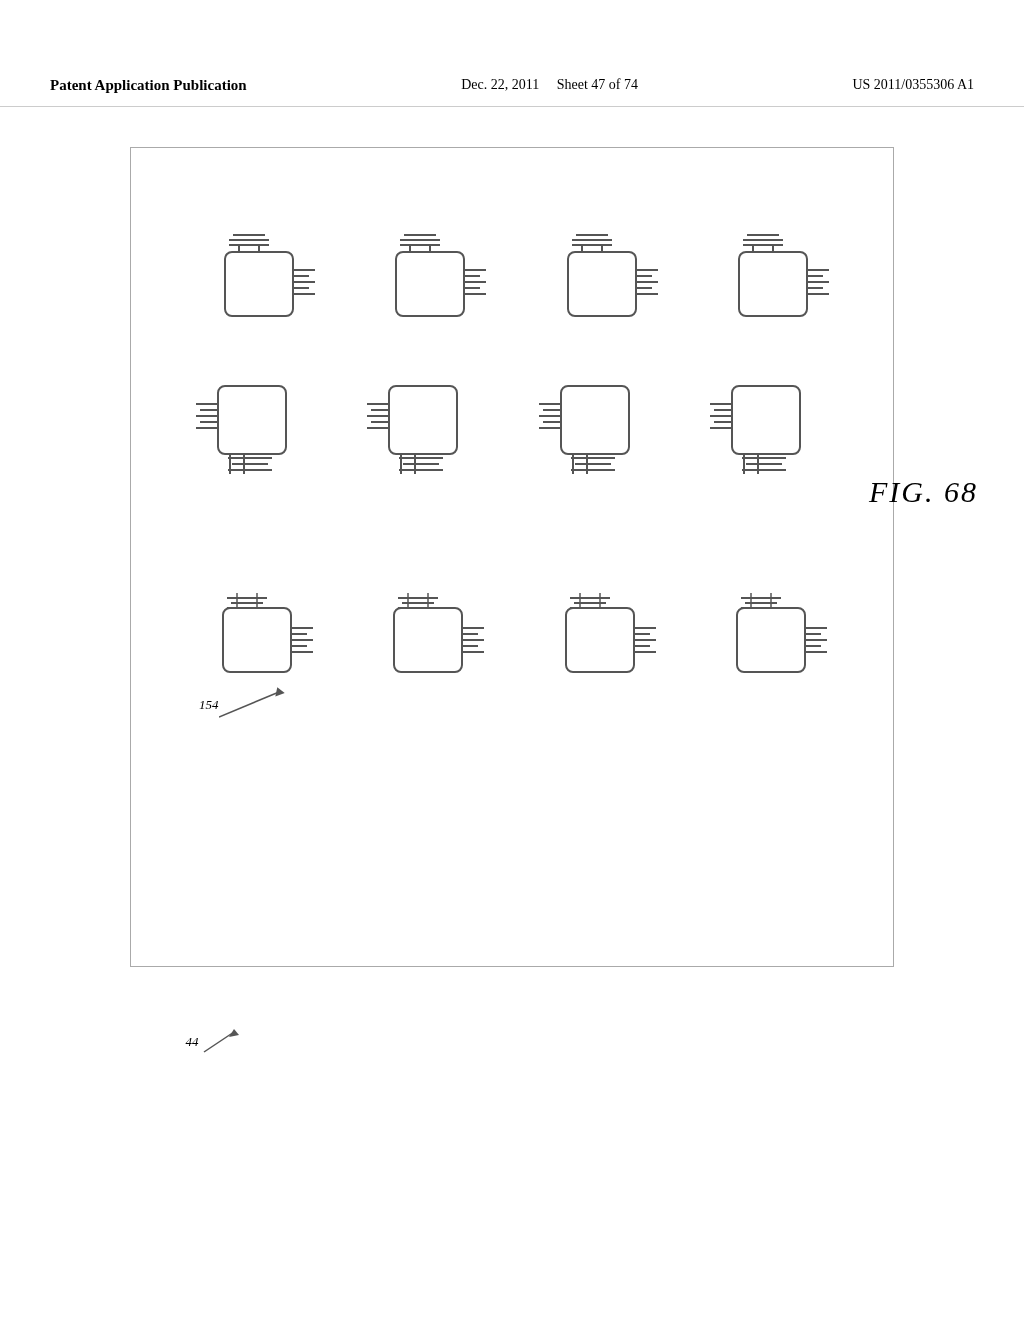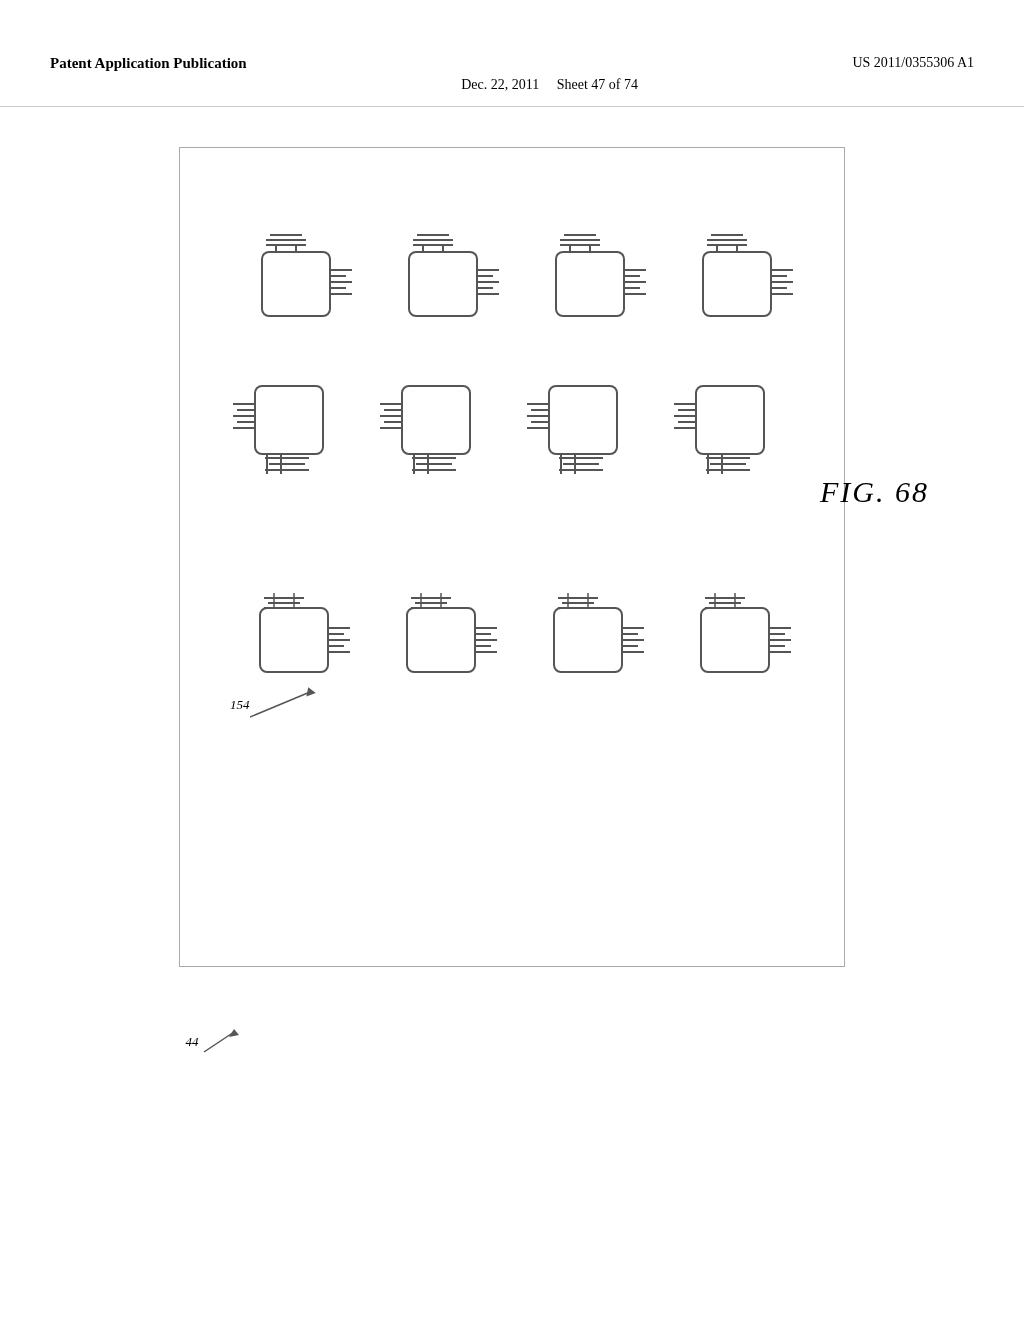--- a/index.html
+++ b/index.html
@@ -9,21 +9,21 @@
       background: #fff;
       font-family: 'Times New Roman', Times, serif;
       position: relative;
       overflow: hidden;
     }
 
     
     .header {
       display: flex;
       justify-content: space-between;
-      align-items: center;
+      align-items: flex-end;
       padding: 30px 50px 10px 50px;
       border-bottom: 1px solid #ccc;
     }
     .header-left {
       font-size: 15px;
       font-weight: bold;
       line-height: 1.4;
     }
     .header-center {
       font-size: 14px;
@@ -42,21 +42,21 @@
       display: flex;
       flex-direction: column;
       align-items: center;
       padding: 20px 40px;
       position: relative;
     }
 
     
     .figure-box {
       border: 1.5px solid #aaa;
-      width: 666px;
+      width: 764px;
       min-height: 820px;
       position: relative;
       margin-top: 20px;
       padding: 30px 16px 20px 20px;
     }
 
     
     .fig-label {
       position: absolute;
       right: -80px;
@@ -323,21 +323,21 @@
           <rect x="26" y="30" width="68" height="64" rx="7" ry="7" fill="white" stroke="#555" stroke-width="2"></rect>
           <line x1="94" y1="50" x2="116" y2="50" stroke="#555" stroke-width="2"></line>
           <line x1="94" y1="56" x2="110" y2="56" stroke="#555" stroke-width="2"></line>
           <line x1="94" y1="62" x2="116" y2="62" stroke="#555" stroke-width="2"></line>
           <line x1="94" y1="68" x2="110" y2="68" stroke="#555" stroke-width="2"></line>
           <line x1="94" y1="74" x2="116" y2="74" stroke="#555" stroke-width="2"></line>
           <line x1="94" y1="50" x2="94" y2="74" stroke="#555" stroke-width="2"></line>
         </svg>
       </div>
 
-      <div style="position:absolute;bottom:-15px;left:30px;font-size:13px;font-style:italic;font-family:'Times New Roman',serif;">
+      <div style="position:absolute;bottom:-15px;left:48px;font-size:13px;font-style:italic;font-family:'Times New Roman',serif;">
         <span>154</span>
         <svg width="80" height="40" style="position:absolute;left:20px;top:-10px;">
           <line x1="0" y1="30" x2="60" y2="5" stroke="#555" stroke-width="1.5"></line>
           <polygon points="60,0 55,8 65,8" fill="#555" transform="rotate(-20,60,5)"></polygon>
         </svg>
       </div>
 
     </div>
 
   </div>

